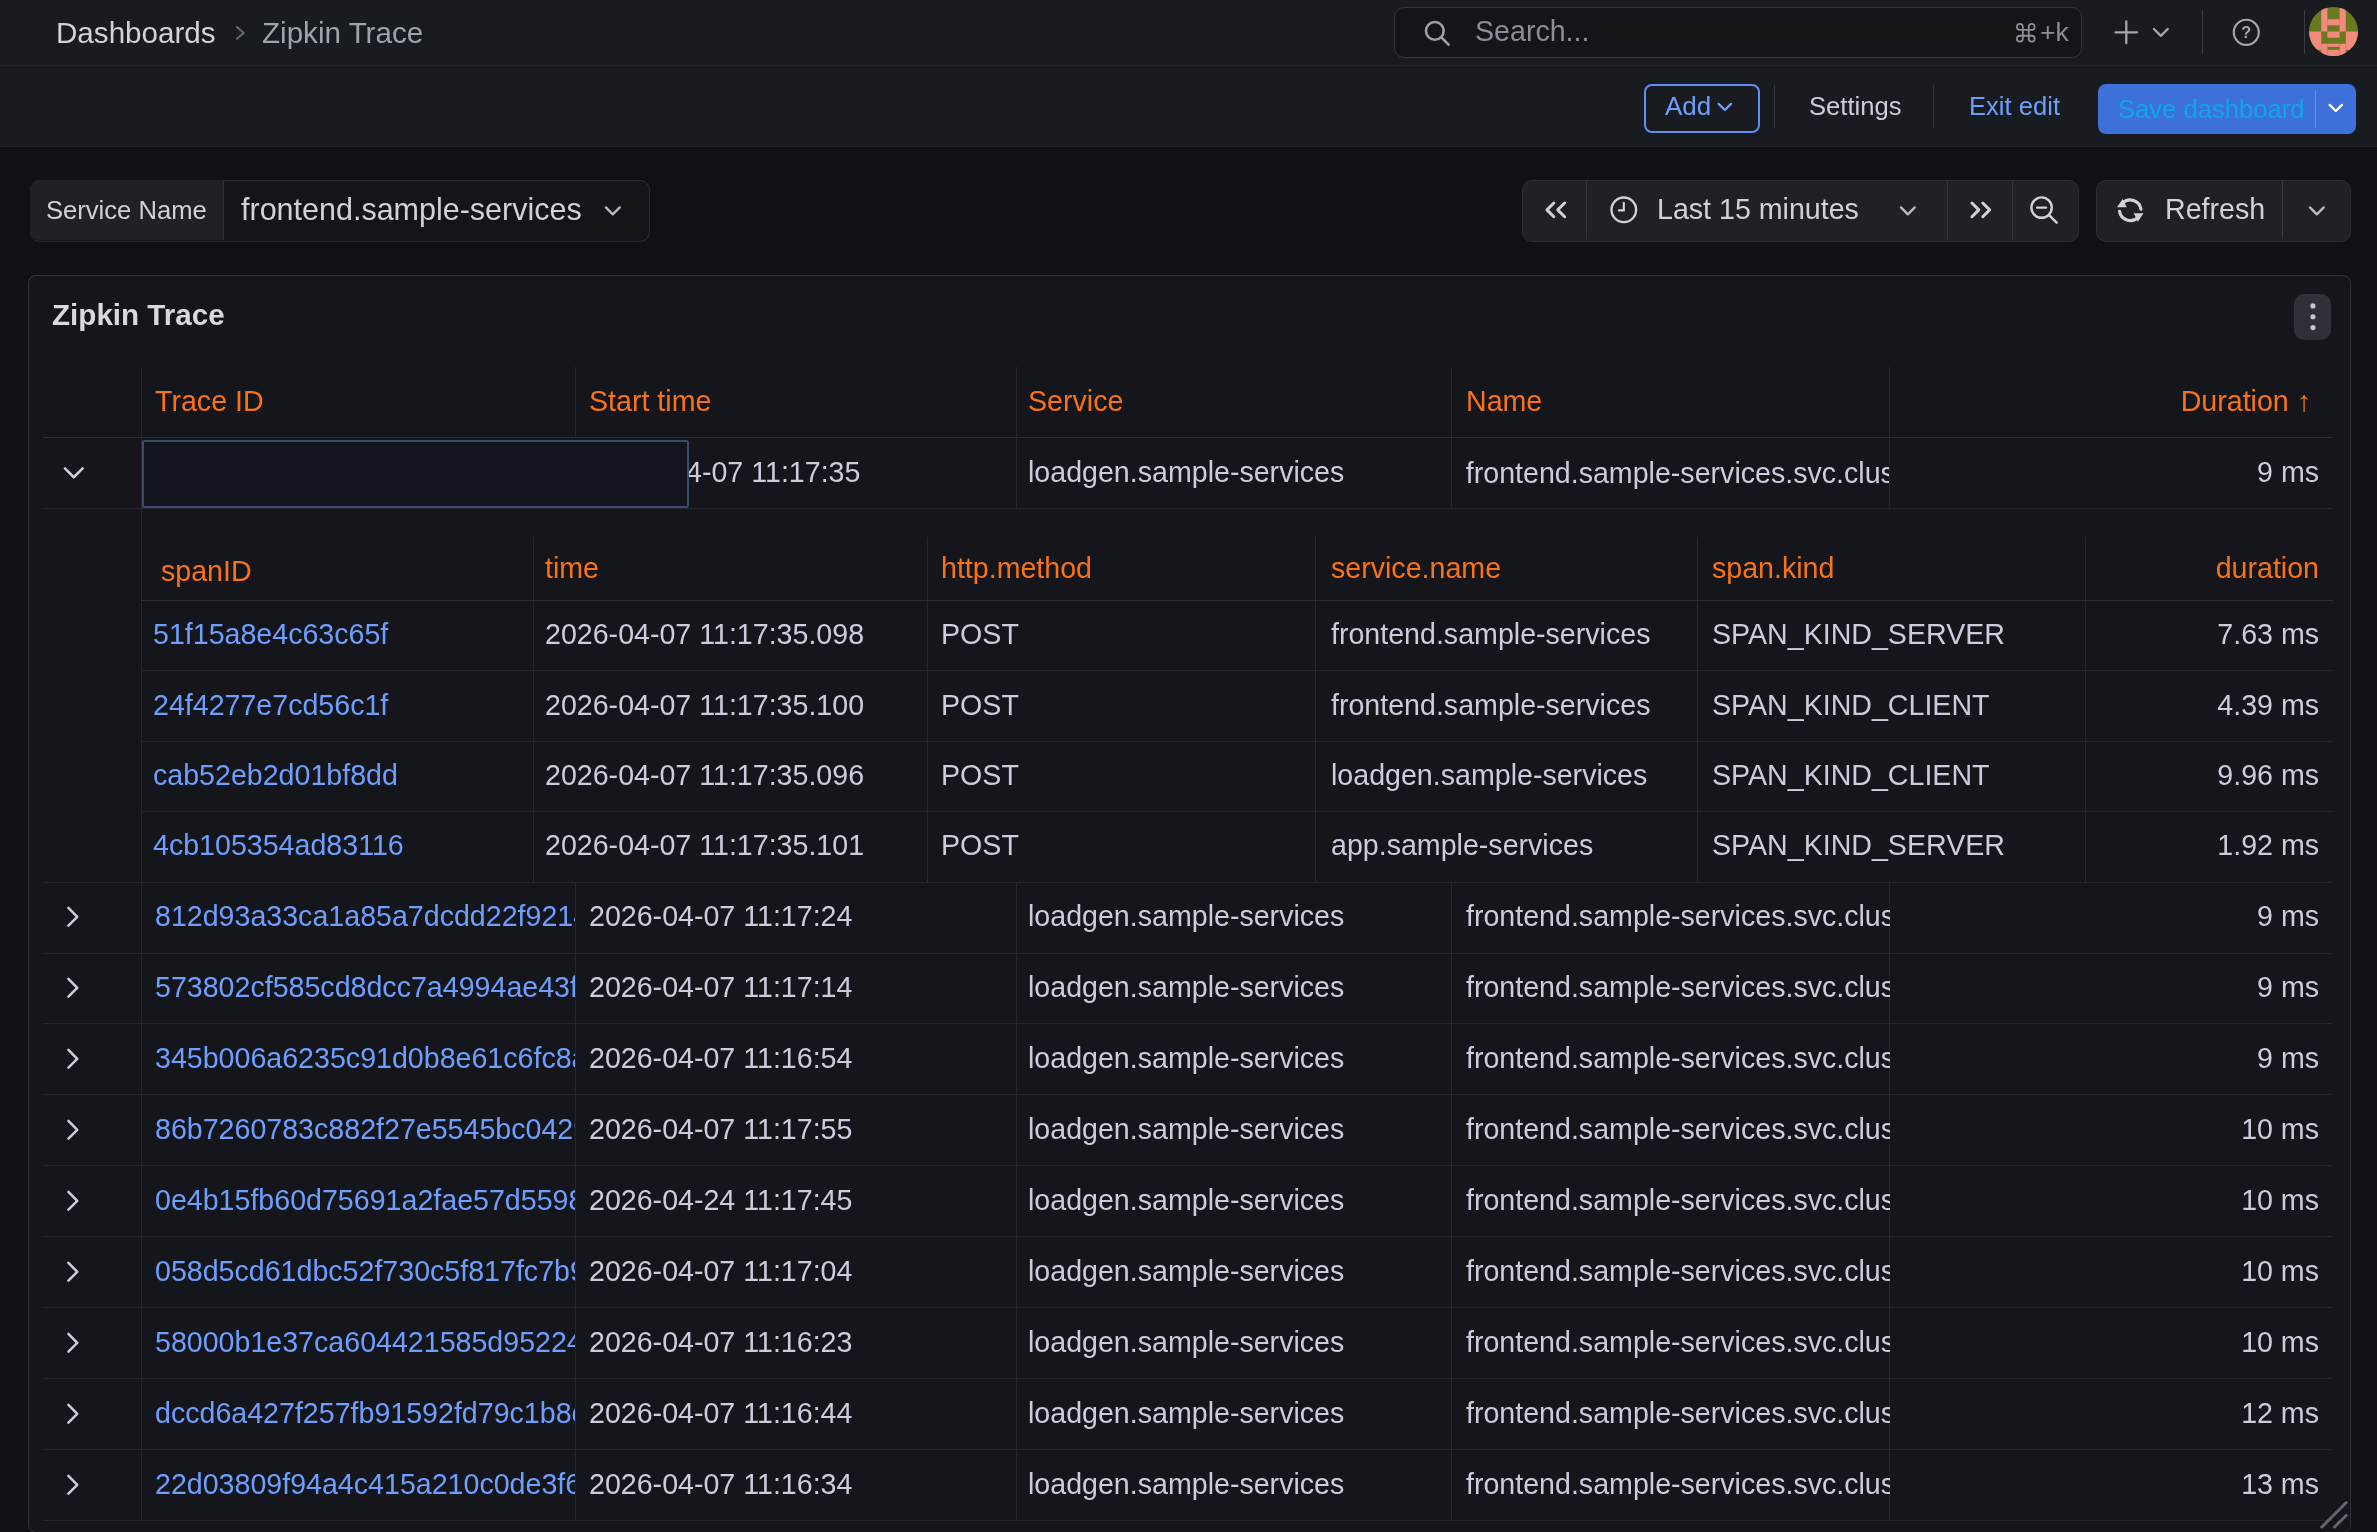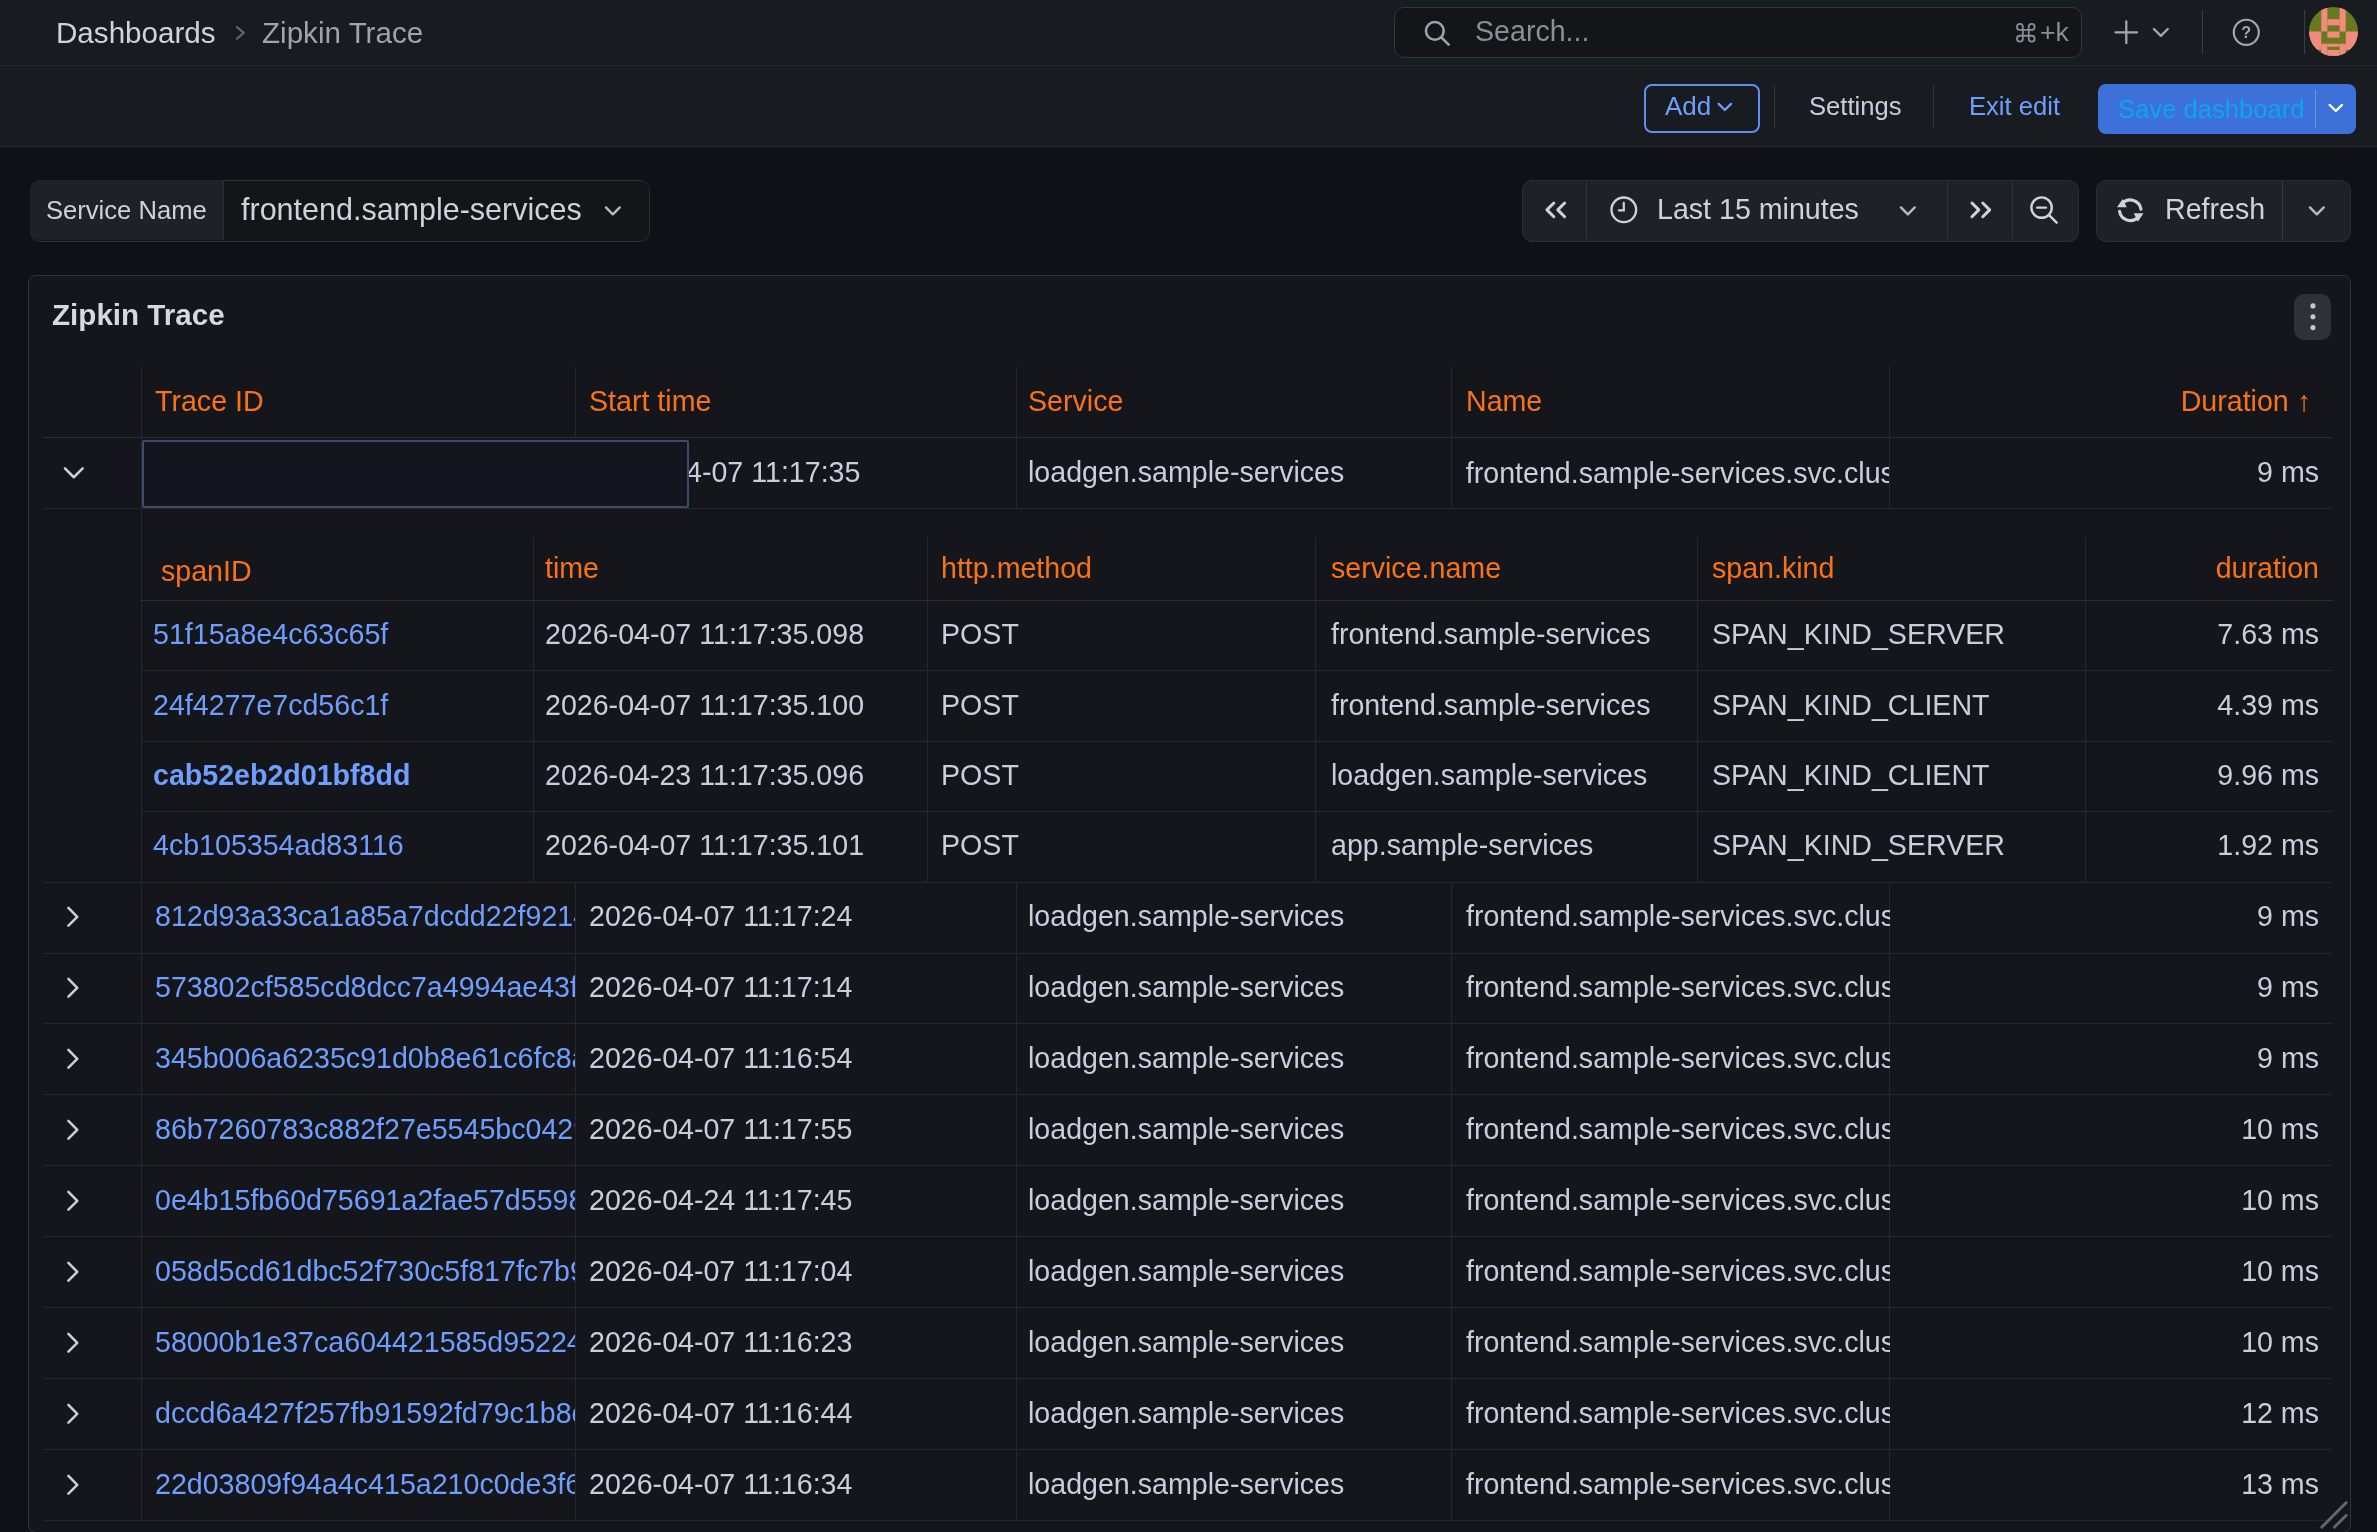--- a/index.html
+++ b/index.html
@@ -199,22 +199,22 @@
 <div class="h" style="left:141px;top:670px;width:2192px;"></div>
 
 <div class="t lk" style="left:153px;top:688px;">24f4277e7cd56c1f</div>
 <div class="t" style="left:545px;top:688px;">2026-04-07 11:17:35.100</div>
 <div class="t" style="left:941px;top:688px;">POST</div>
 <div class="t" style="left:1331px;top:688px;">frontend.sample-services</div>
 <div class="t" style="left:1712px;top:688px;">SPAN_KIND_CLIENT</div>
 <div class="t" style="right:59px;top:688px;">4.39 ms</div>
 <div class="h" style="left:141px;top:741px;width:2192px;"></div>
 
-<div class="t lk" style="left:153px;top:758px;font-weight:bold;">cab52eb2d01bf8dd</div>
-<div class="t" style="left:545px;top:758px;">2026-04-23 11:17:35.096</div>
+<div class="t lk" style="left:153px;top:758px;">cab52eb2d01bf8dd</div>
+<div class="t" style="left:545px;top:758px;">2026-04-07 11:17:35.096</div>
 <div class="t" style="left:941px;top:758px;">POST</div>
 <div class="t" style="left:1331px;top:758px;">loadgen.sample-services</div>
 <div class="t" style="left:1712px;top:758px;">SPAN_KIND_CLIENT</div>
 <div class="t" style="right:59px;top:758px;">9.96 ms</div>
 <div class="h" style="left:141px;top:811px;width:2192px;"></div>
 
 <div class="t lk" style="left:153px;top:828px;">4cb105354ad83116</div>
 <div class="t" style="left:545px;top:828px;">2026-04-07 11:17:35.101</div>
 <div class="t" style="left:941px;top:828px;">POST</div>
 <div class="t" style="left:1331px;top:828px;">app.sample-services</div>

